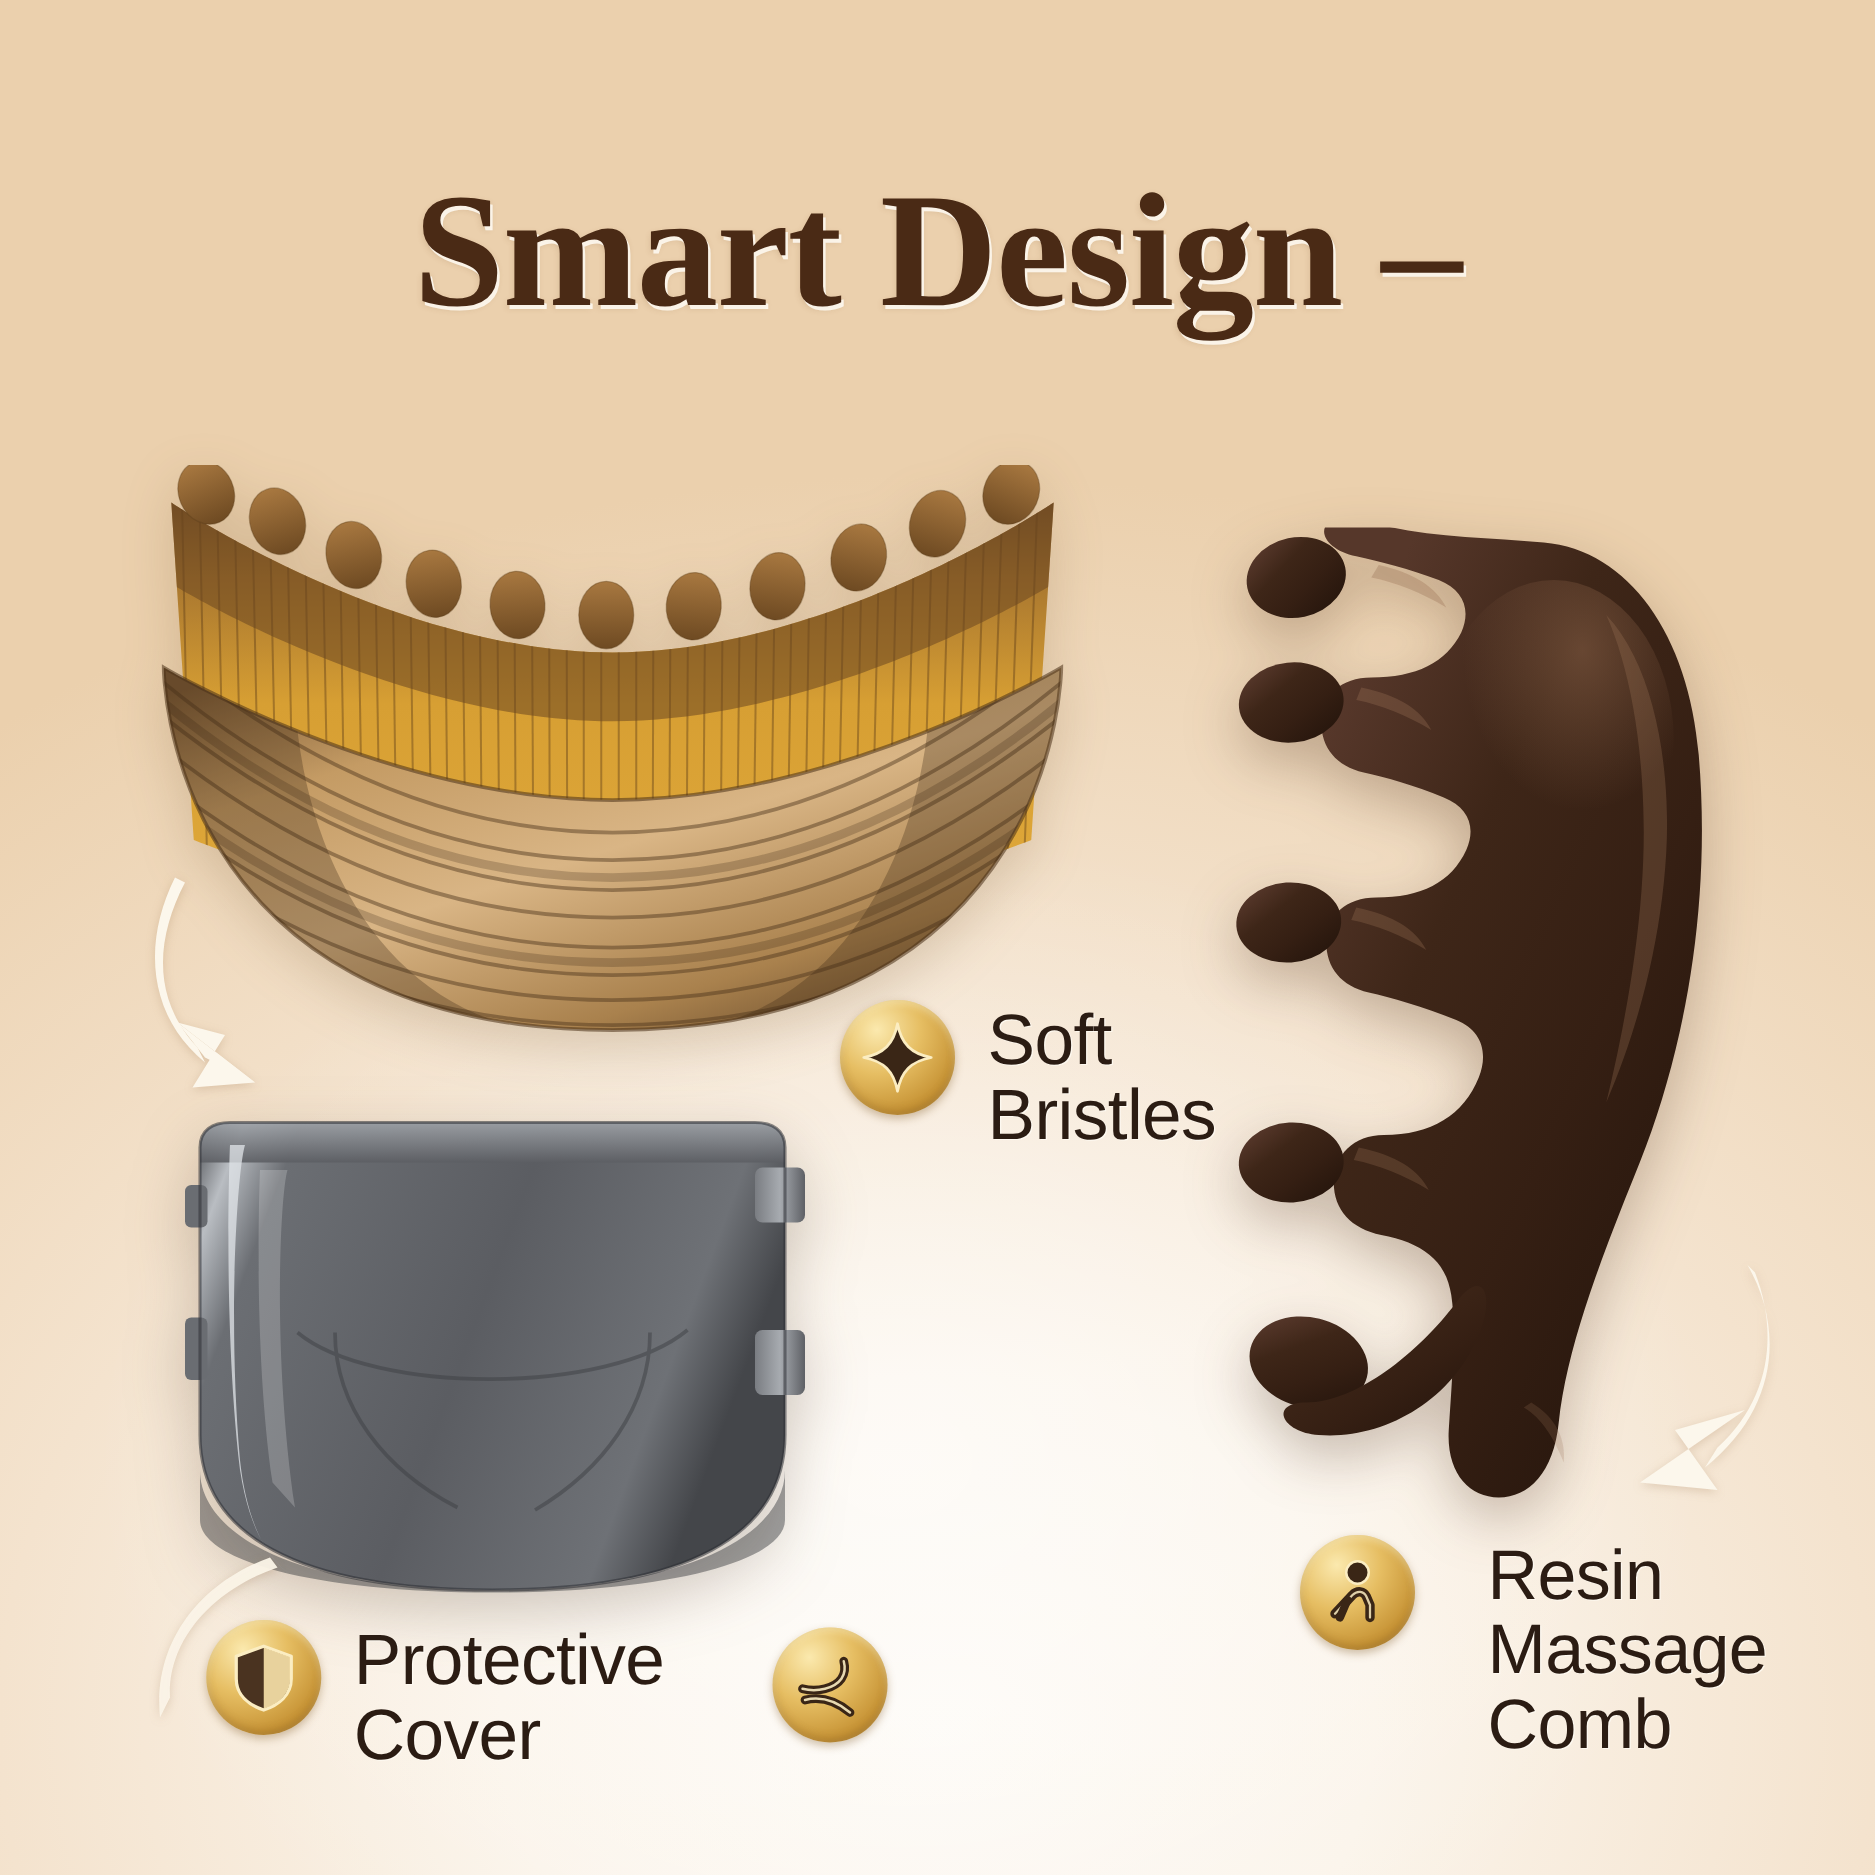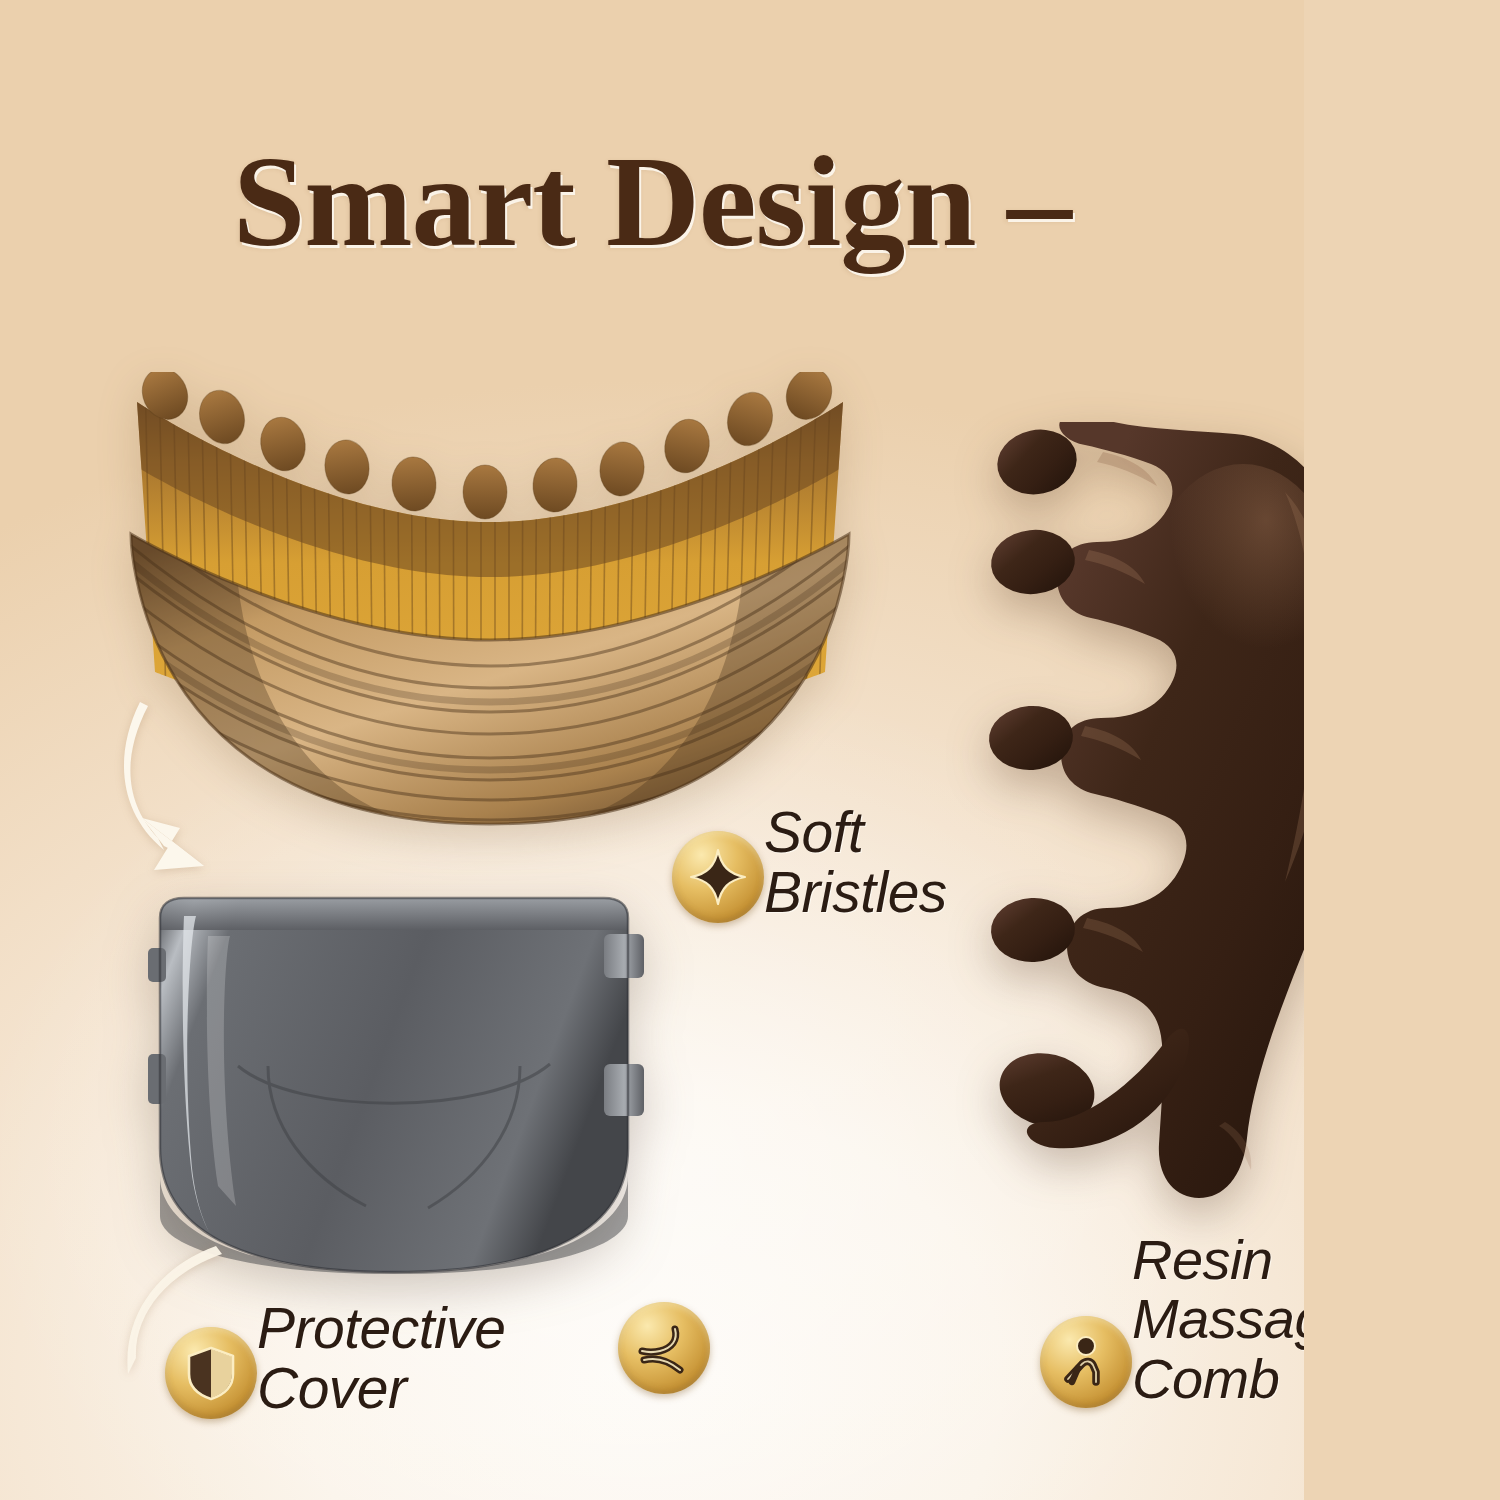--- a/index.html
+++ b/index.html
@@ -2,21 +2,21 @@
 <html><head>
 <meta charset="utf-8">
 <style>
   html,body{margin:0;padding:0;}
   body{
     width:1500px;height:1500px;overflow:hidden;
     font-family:"Liberation Sans", sans-serif;
     background:#EDD4B4;
   }
   #stage{
-    position:relative;width:1304px;height:1500px;overflow:hidden;
+    position:relative;width:1500px;height:1500px;overflow:hidden;
     background:
       radial-gradient(ellipse 1250px 1000px at 50% 92%, #FDFAF5 0%, #FBF4EA 28%, #F4E3CE 60%, #EBD0AD 100%);
   }
   #stage::after{
     content:"";position:absolute;inset:0;pointer-events:none;
     background:radial-gradient(ellipse 900px 700px at 48% 78%, rgba(255,255,255,.55) 0%, rgba(255,255,255,0) 72%);
   }
 
   
   .title{
@@ -49,21 +49,21 @@
 
   
   .arrow{position:absolute;z-index:5;}
   .arrow svg{width:100%;height:100%;display:block;
     filter:drop-shadow(0 2px 4px rgba(150,110,70,.25));}
   .arrow-brush{left:112px;top:688px;width:175px;height:196px;}
   .arrow-comb{left:1278px;top:1008px;width:185px;height:205px;}
   .arrow-cover{left:98px;top:1238px;width:165px;height:175px;}
 
   
-  .feat{position:absolute;display:flex;align-items:flex-end;z-index:7;font-style:italic;}
+  .feat{position:absolute;display:flex;align-items:flex-start;gap:26px;z-index:7;}
   .badge{
     flex:0 0 auto;width:92px;height:92px;border-radius:50%;
     background:
       radial-gradient(circle at 32% 26%, #FBE9AE 0%, #E6BE63 38%, #C89537 72%, #9E6F22 100%);
     box-shadow:0 3px 7px rgba(120,80,25,.35), inset 0 -3px 7px rgba(120,80,25,.30), inset 0 3px 6px rgba(255,244,200,.55);
     display:flex;align-items:center;justify-content:center;
     position:relative;
   }
   .badge svg{width:60px;height:60px;display:block;}
   .feat-label{
@@ -71,21 +71,21 @@
     font-weight:400;color:#2B1C13;
     font-size:57px;line-height:1.06;white-space:pre-line;
     letter-spacing:-.5px;
     text-shadow:1px 1px 0 rgba(255,252,246,.75);
     padding-top:2px;
   }
   .feat-soft{left:672px;top:800px;}
   .feat-protect{left:165px;top:1296px;}
   .feat-ergo{left:618px;top:1302px;}
   .feat-resin{left:1040px;top:1228px;}
-  .feat-resin .feat-label{font-size:56px;}
+  .feat-resin .feat-label{font-size:56px;margin-left:32px;}
 </style>
 </head>
 <body>
 
 <div id="stage">
 
   <h1 class="title">
     <span class="l1">Smart Design –</span>
   </h1>
 

